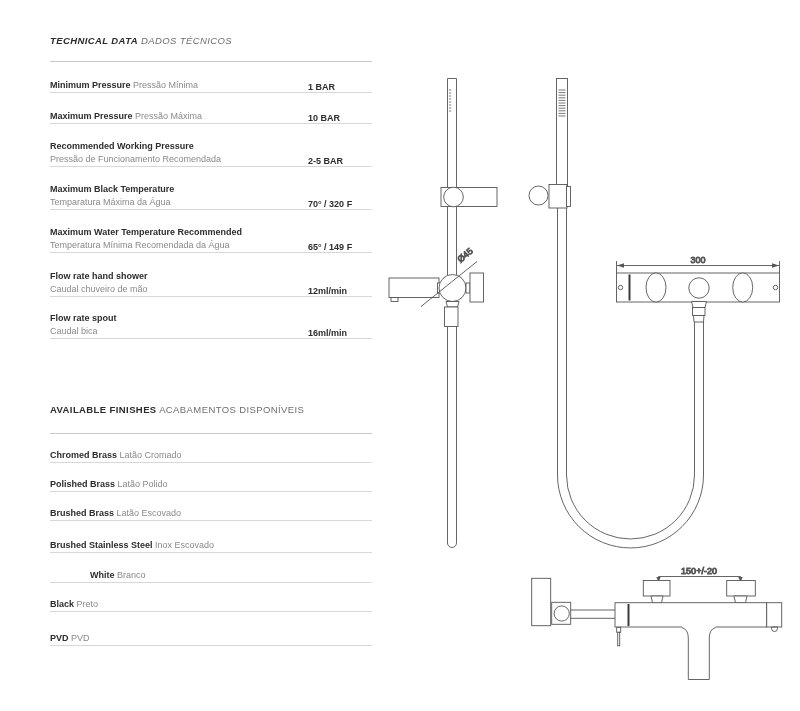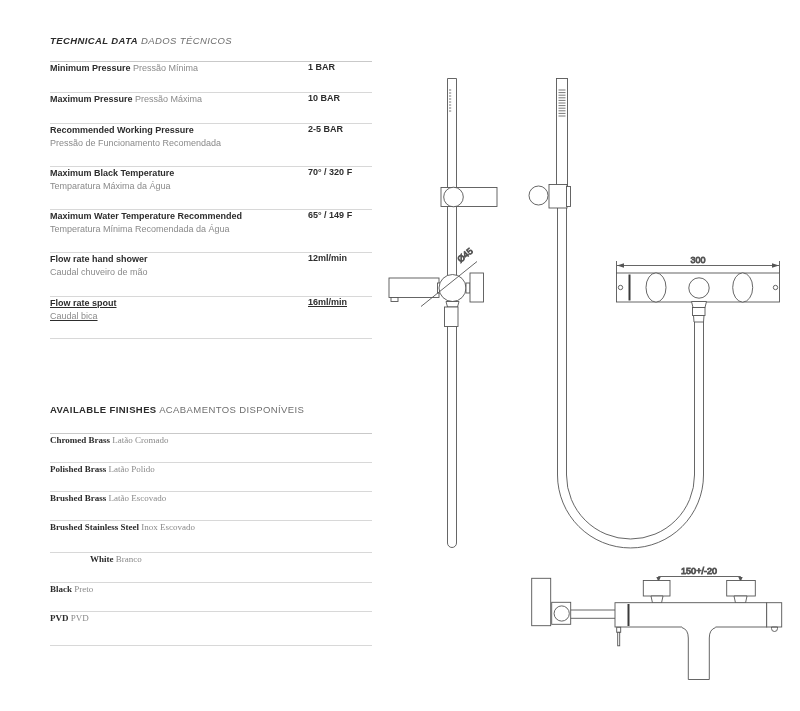--- a/index.html
+++ b/index.html
@@ -2,22 +2,22 @@
 <html><head>
 <meta charset="utf-8">
 <style>
   html,body{margin:0;padding:0;background:#fff;}
   .page{position:relative;width:800px;height:711px;background:#ffffff;overflow:hidden;
         font-family:"Liberation Sans",sans-serif;color:#2d2d2d;}
   .section-header{position:absolute;left:50px;width:322px;font-size:9.5px;letter-spacing:.4px;white-space:nowrap;}
   .section-header .en{font-weight:bold;color:#2b2b2b;}
   .section-header .pt{font-weight:normal;color:#6e6e6e;}
   .tbl{position:absolute;left:50px;width:322px;border-top:1px solid #c9c9c9;}
-  .trow{display:flex;align-items:flex-start;border-bottom:1px solid #d8d8d8;box-sizing:border-box;}
-  .h31{height:31px;} .h43{height:43px;} .h44{height:44px;} .h42{height:42px;text-decoration:underline;}
+  .trow{display:flex;align-items:flex-end;border-bottom:1px solid #d8d8d8;box-sizing:border-box;}
+  .h31{height:31px;} .h43{height:43px;} .h44{height:44px;} .h42{height:42px;}
   .h29{height:29px;} .h32{height:32px;} .h30{height:30px;} .h34{height:34px;}
   .lbl{width:258px;font-size:9px;line-height:13px;}
   .en{font-weight:bold;color:#2d2d2d;}
   .pt{font-weight:normal;color:#8a8a8a;}
   .val{font-size:9px;font-weight:bold;color:#2d2d2d;white-space:nowrap;}
   .drawings{position:absolute;left:380px;top:0;width:420px;height:711px;}
   svg text{font-family:"Liberation Sans",sans-serif;fill:#3f3f3f;}
 </style>
 </head>
 <body>
@@ -81,21 +81,21 @@
       <div class="val">16ml/min</div>
     </div>
   </div>
 
   <div class="section-header" style="top:404px;">
     <span class="en">AVAILABLE FINISHES</span>
     <span> </span>
     <span class="pt">ACABAMENTOS DISPONÍVEIS</span>
   </div>
 
-  <div class="tbl" style="top:433px;font-family:Liberation Serif, serif;">
+  <div class="tbl" style="top:433px;">
     <div class="trow h29">
       <div class="lbl" style="width:auto;">
         <span class="en">Chromed Brass</span>
         <span class="pt">Latão Cromado</span>
       </div>
     </div>
     <div class="trow h29">
       <div class="lbl" style="width:auto;">
         <span class="en">Polished Brass</span>
         <span class="pt">Latão Polido</span>

